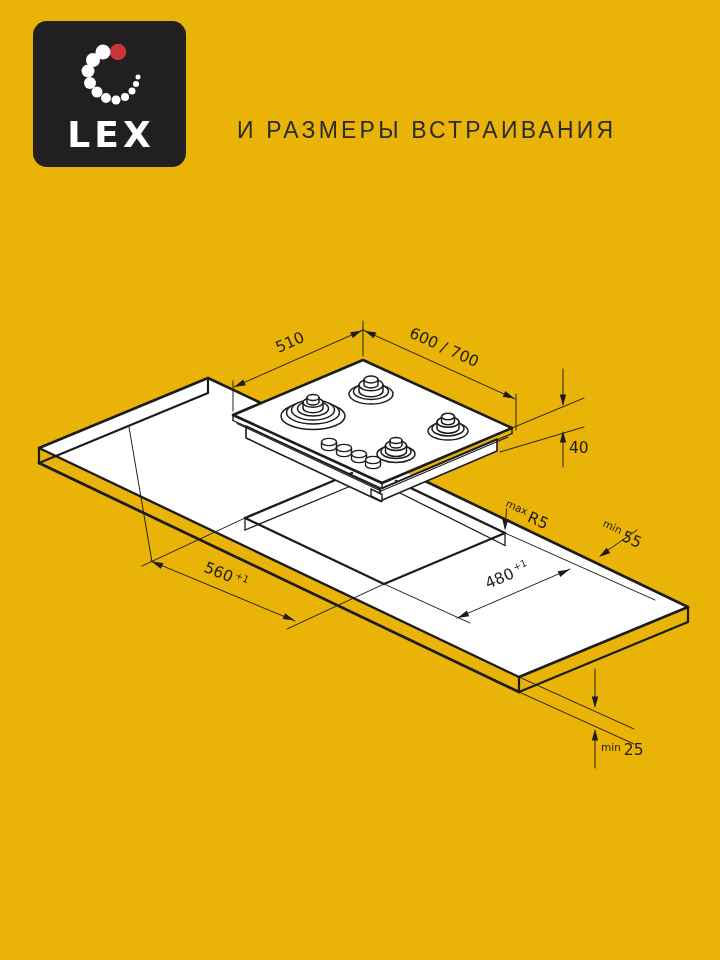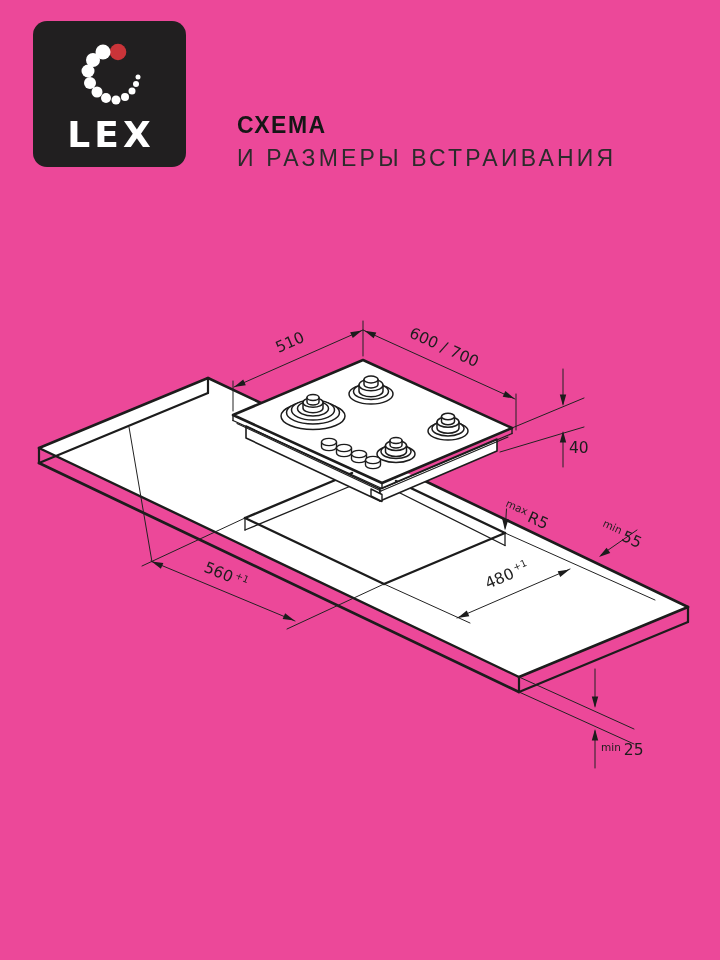--- a/index.html
+++ b/index.html
@@ -1,16 +1,16 @@
 <!DOCTYPE html>
 <html><head>
 <meta charset="utf-8">
 <style>
   html,body{margin:0;padding:0;background:#ffffff;}
-  .page{position:relative;width:720px;height:960px;background:#ec4899;overflow:hidden;
+  .page{position:relative;width:720px;height:960px;background:#eab308;overflow:hidden;
         font-family:"Liberation Sans", sans-serif;}
   .logo-svg{position:absolute;left:33px;top:21px;}
   .title-block{position:absolute;left:237px;top:112px;}
   .title-line1{font-size:23px;font-weight:700;color:#161616;letter-spacing:1.5px;line-height:1.2;}
   .title-line2{font-size:23px;font-weight:400;color:#2b2b2b;letter-spacing:3.2px;line-height:1.2;margin-top:5px;text-align:right;}
   .diagram-svg{position:absolute;left:0;top:0;}
   .diagram-svg path, .diagram-svg line, .diagram-svg ellipse, .diagram-svg polygon, .diagram-svg polyline{
       stroke-linecap:round;stroke-linejoin:round;}
   .dim-text{font-family:"DejaVu Sans", sans-serif;fill:#1d1d1d;}
   .logo-word{font-family:"DejaVu Sans", sans-serif;font-weight:700;letter-spacing:4px;fill:#ffffff;}
@@ -35,21 +35,20 @@
         <circle cx="92" cy="76" r="4"></circle>
         <circle cx="99" cy="70" r="3.5"></circle>
         <circle cx="103" cy="63" r="3"></circle>
         <circle cx="105" cy="56" r="2.5"></circle>
       </g>
     </g>
     <text class="logo-word" x="78" y="126" font-size="36" text-anchor="middle">LEX</text>
   </svg>
 
   <div class="title-block">
-    <div class="title-line1">СХЕМА</div>
     <div class="title-line2">И РАЗМЕРЫ ВСТРАИВАНИЯ</div>
   </div>
 
   <svg class="diagram-svg" width="720" height="960" viewBox="0 0 720 960">
     <defs>
       <path id="arw" d="M0,0 L-11.5,-3.2 L-11.5,3.2 Z" fill="#1c1c1c"></path>
     </defs>
 
     <g stroke="#1c1c1c" fill="none">
       <polygon points="208,378 688,607 519,677 39,448" fill="#ffffff" stroke="none"></polygon>

